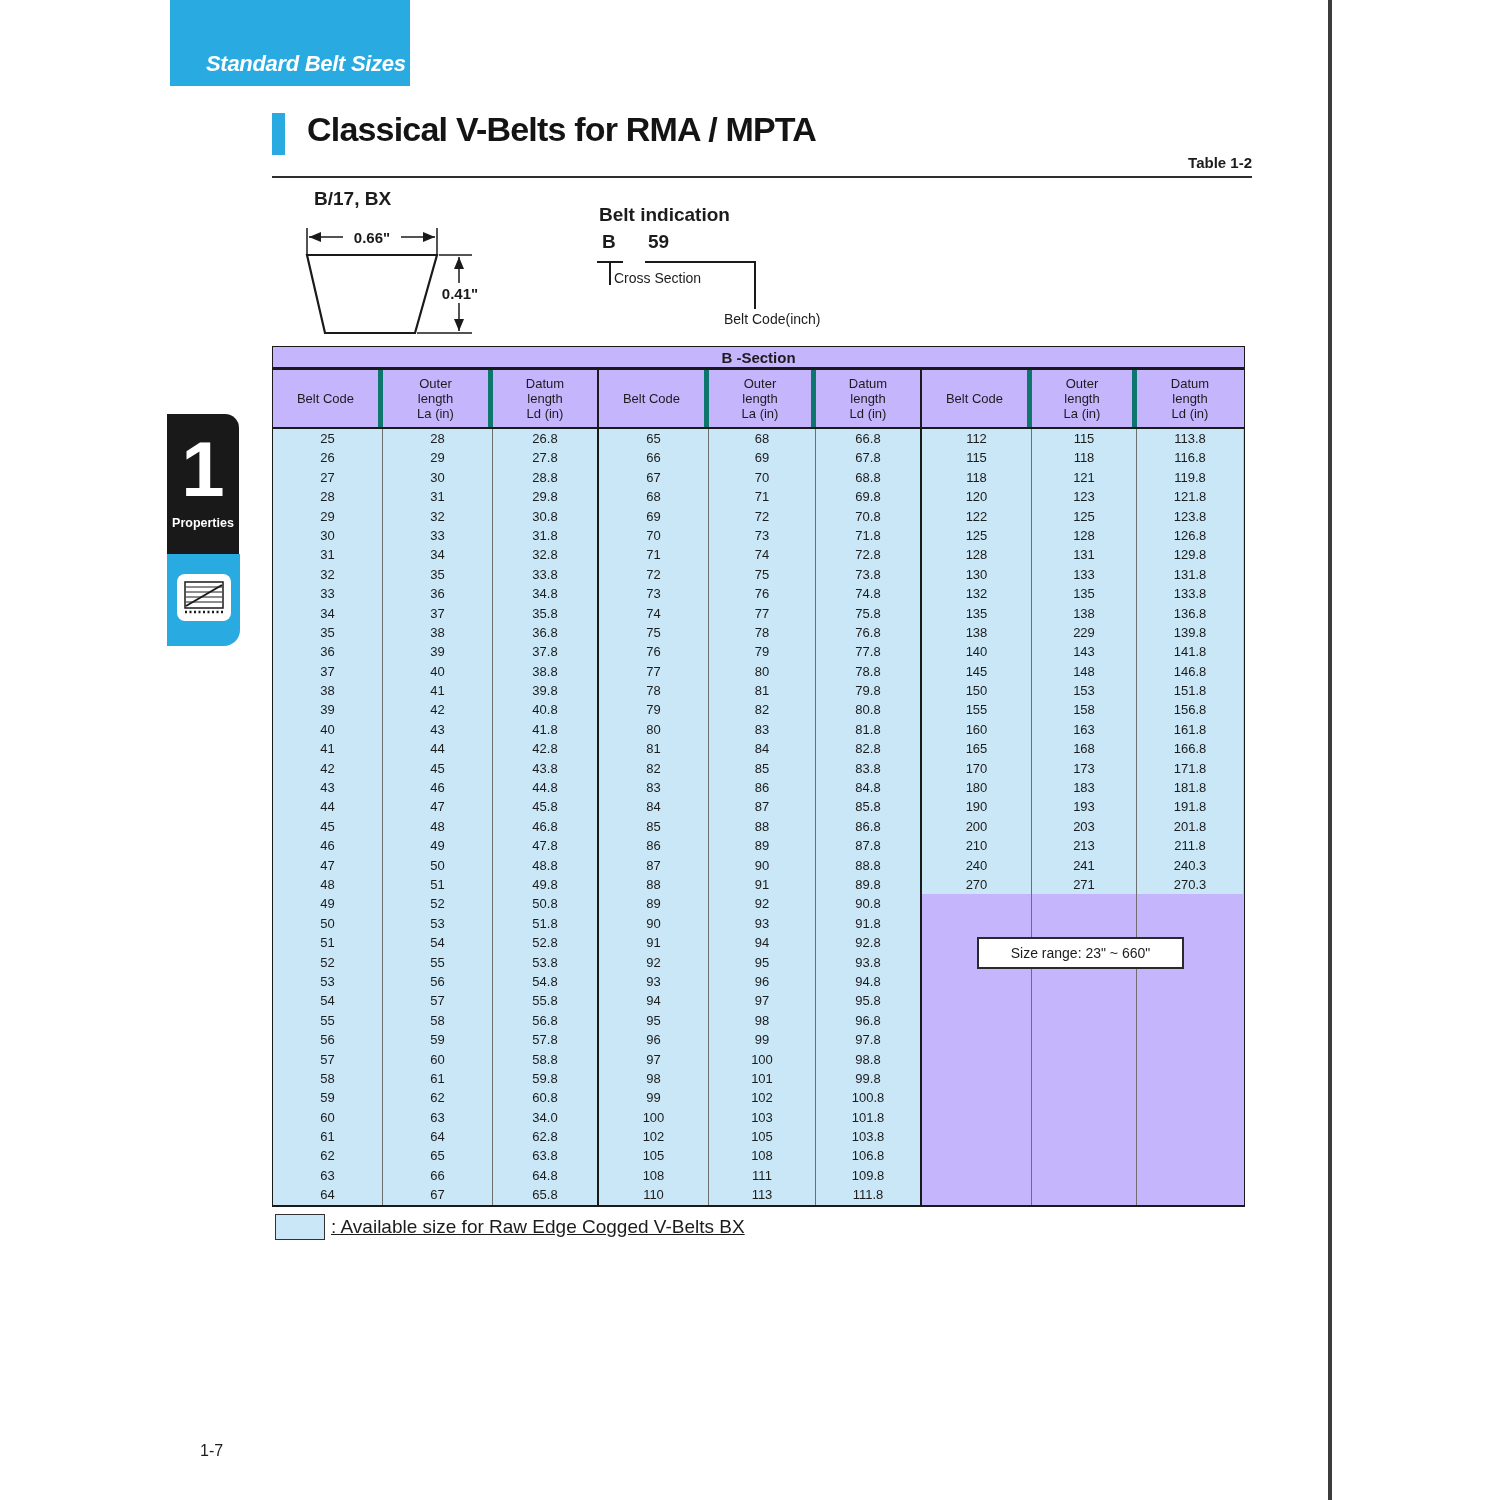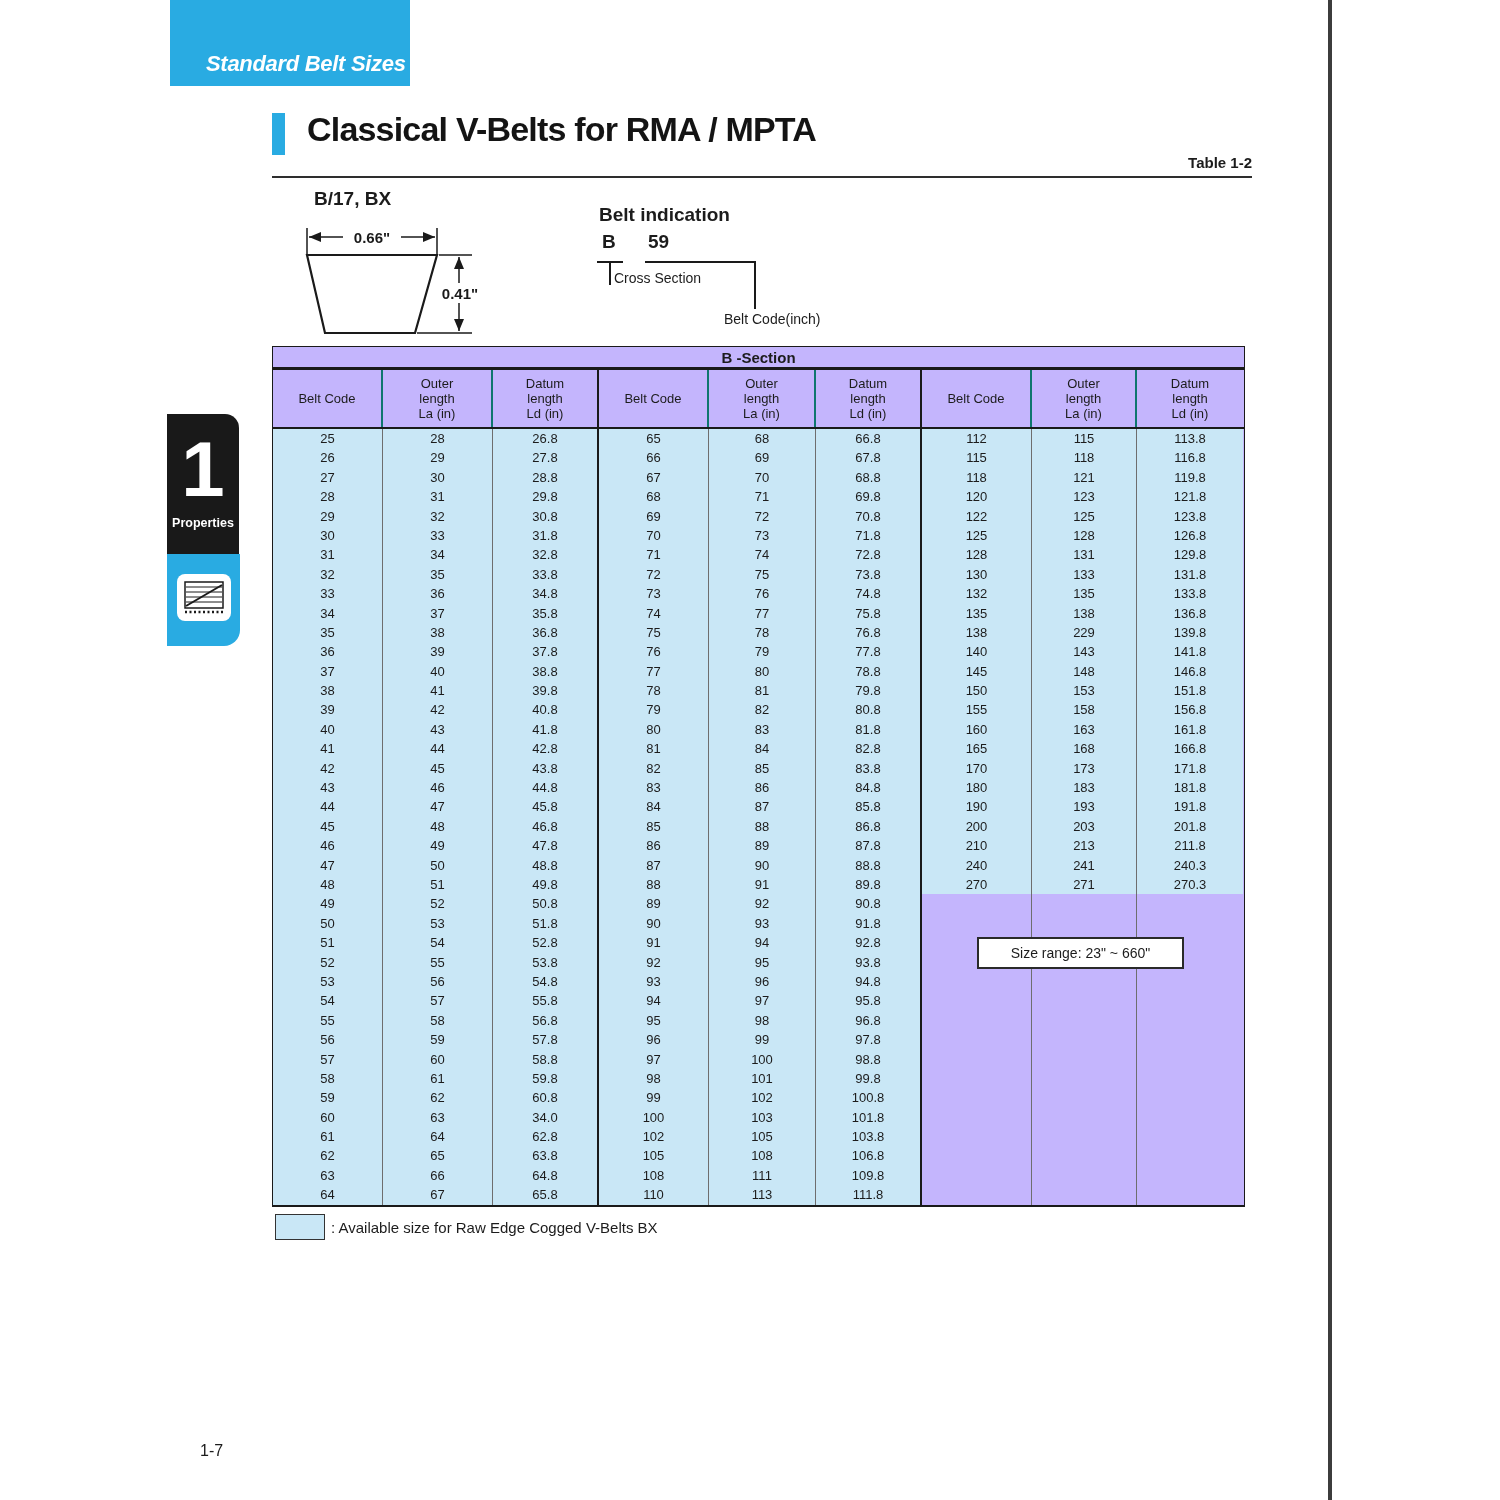--- a/index.html
+++ b/index.html
@@ -36,33 +36,33 @@
   .tab-cyan{position:absolute;left:167px;top:554px;width:73px;height:92px;background:var(--accent);
             border-bottom-right-radius:16px;}
   .icon-box{position:absolute;left:10px;top:20px;width:54px;height:47px;background:#fff;border-radius:8px;
             display:flex;align-items:center;justify-content:center;}
 
   
   .table-wrap{position:absolute;left:272px;top:346px;width:973px;border:1.5px solid #1a1a1a;border-bottom-width:2px;background:#c4b5fd;}
   .section-title{height:23px;line-height:22px;text-align:center;font-weight:bold;font-size:15px;border-bottom:3px solid #1a1a1a;}
   .thead{display:grid;grid-template-columns:110px 110px 106px 110px 107px 106px 110px 105px 106px;border-bottom:2px solid #1a1a1a;}
   .hcell{height:57px;display:flex;align-items:center;justify-content:center;text-align:center;
-         font-size:13px;line-height:15px;white-space:pre-line;border-right:2px solid #0f766e;}
+         font-size:13px;line-height:15px;white-space:pre-line;border-right:5px solid #0f766e;}
   .tbody{display:grid;grid-template-columns:110px 110px 106px 110px 107px 106px 110px 105px 106px;grid-auto-rows:19.4px;}
   .cell{font-size:13px;line-height:19.4px;text-align:center;border-right:1px solid #6e6e6e;overflow:hidden;}
   .cell.shaded{background:var(--shade);}
   .hcell.gsep,.cell.gsep{border-right:2px solid #1a1a1a;}
   .hcell.last,.cell.last{border-right:none;}
   .size-range-box{position:absolute;left:704px;top:590px;width:207px;height:32px;background:#fff;border:2px solid #2a2a2a;
                   display:flex;align-items:center;justify-content:center;font-size:14px;}
 
   
   .legend{position:absolute;left:275px;top:1214px;display:flex;align-items:center;}
   .legend .swatch{width:50px;height:26px;background:var(--shade);border:1.5px solid #333;margin-right:6px;}
-  .legend .txt{font-size:15px;}
+  .legend .txt{font-size:19px;text-decoration:underline;}
 
   .page-num{position:absolute;left:200px;top:1442px;font-size:16px;}
   .page-edge{position:absolute;left:1328px;top:0;width:4px;height:1500px;background:#3c3c3c;}
 </style>
 </head>
 <body>
 
 <div class="page">
 
   <div class="banner">

